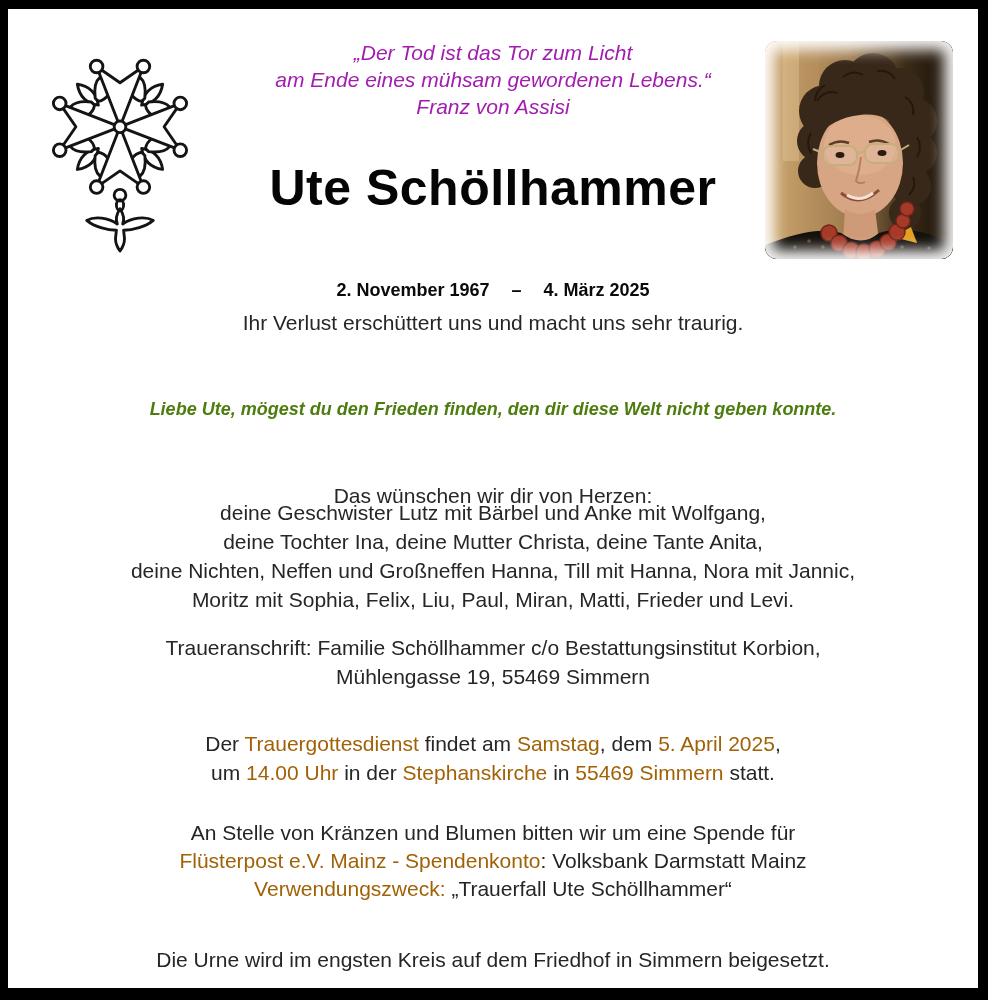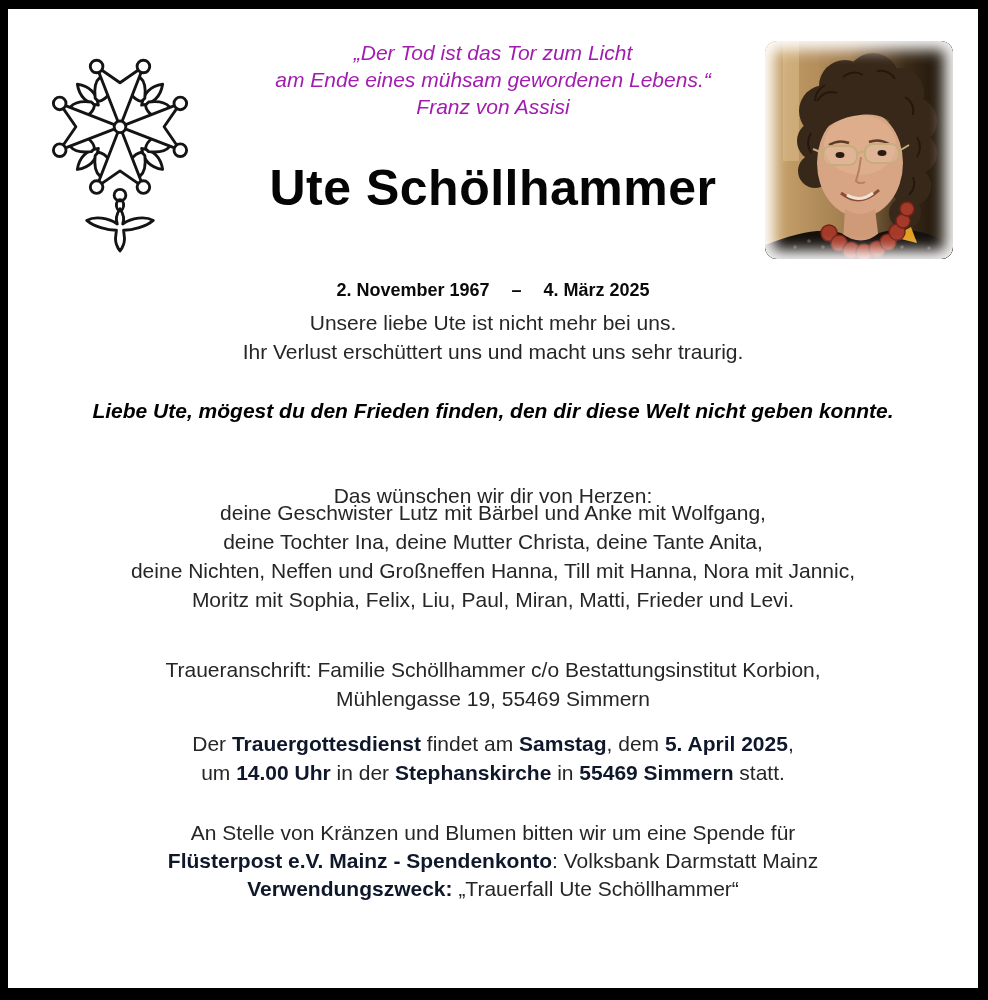--- a/index.html
+++ b/index.html
@@ -20,29 +20,29 @@
   
   .quote{top:30px;font-style:italic;font-size:21px;line-height:27px;color:#a21caf;}
   
   .name{top:150px;font-size:50px;font-weight:bold;color:#050505;letter-spacing:.5px;}
   
   .dates{top:236px;font-size:18px;font-weight:bold;color:#0a0a0a;margin-top:35px;}
   .dates .dash{display:inline-block;margin:0 22px;}
   
   .body-text{font-size:21px;line-height:29px;color:#262626;}
   .intro{top:299px;}
-  .farewell{top:390px;font-size:21px;font-weight:bold;font-style:italic;color:#000000;}
+  .farewell{top:390px;font-size:18px;font-weight:bold;font-style:italic;color:#4d7c0f;}
   .wishes-header{top:472px;}
   .wishes-lines{top:489px;}
-  .address{top:646px;}
+  .address{top:624px;}
   .service{top:720px;line-height:29px;}
   .donation{top:810px;line-height:28px;}
   .closing{top:936px;}
   .rich{white-space:pre-wrap;}
-  .b{font-weight:bold;color:#0f172a;}
+  .b{font-weight:normal;color:#a16207;}
   
   .cross-wrap{position:absolute;left:22px;top:30px;width:180px;height:226px;}
   .cross-wrap svg{width:100%;height:100%;}
   
   .photo{
     position:absolute;left:757px;top:32px;width:188px;height:218px;
     border-radius:12px;overflow:hidden;
   }
   .photo svg{display:block;width:100%;height:100%;}
   .photo::after{
@@ -218,21 +218,20 @@
       <div>Franz von Assisi</div>
     </div>
 
     <div class="abs name">Ute Schöllhammer</div>
 
     <div class="abs dates">
       <span>2. November 1967</span><span class="dash">–</span><span>4. März 2025</span>
     </div>
 
     <div class="abs body-text intro">
-      <div>Unsere liebe Ute ist nicht mehr bei uns.</div>
       <div>Ihr Verlust erschüttert uns und macht uns sehr traurig.</div>
     </div>
 
     <div class="abs farewell">Liebe Ute, mögest du den Frieden finden, den dir diese Welt nicht geben konnte.</div>
 
     <div class="abs body-text wishes-header">Das wünschen wir dir von Herzen:</div>
 
     <div class="abs body-text wishes-lines">
       <div>deine Geschwister Lutz mit Bärbel und Anke mit Wolfgang,</div>
       <div>deine Tochter Ina, deine Mutter Christa, deine Tante Anita,</div>
@@ -249,15 +248,16 @@
       <div class="rich"><span>Der </span><span class="b">Trauergottesdienst</span><span> findet am </span><span class="b">Samstag</span><span>, dem </span><span class="b">5. April 2025</span><span>,</span></div>
       <div class="rich"><span>um </span><span class="b">14.00 Uhr</span><span> in der </span><span class="b">Stephanskirche</span><span> in </span><span class="b">55469 Simmern</span><span> statt.</span></div>
     </div>
 
     <div class="abs body-text donation">
       <div>An Stelle von Kränzen und Blumen bitten wir um eine Spende für</div>
       <div class="rich"><span class="b">Flüsterpost e.V. Mainz - Spendenkonto</span><span>: Volksbank Darmstatt Mainz</span></div>
       <div class="rich"><span class="b">Verwendungszweck:</span><span> „Trauerfall Ute Schöllhammer“</span></div>
     </div>
 
+    <div class="abs body-text closing">Die Urne wird im engsten Kreis auf dem Friedhof in Simmern beigesetzt.</div>
 
   </div>
 </div>
 
 </body></html>

